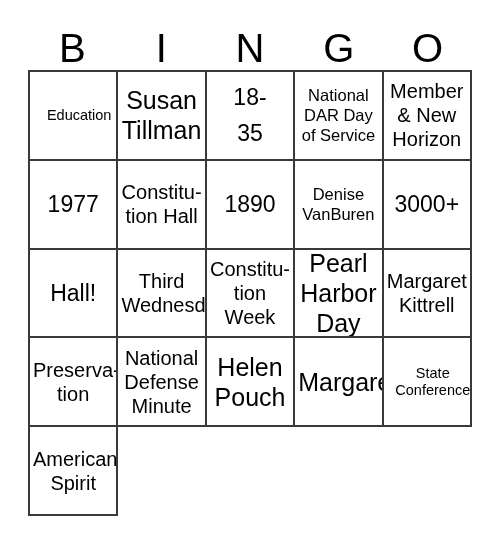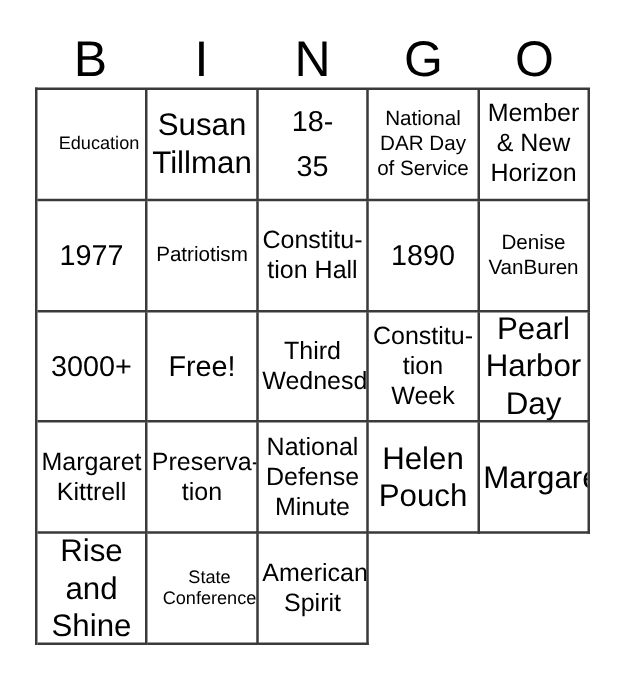--- a/index.html
+++ b/index.html
@@ -104,38 +104,35 @@
       </div>
       <div class="cell">
         <span class="cell-text fs-lg">Member
 &amp; New
 Horizon</span>
       </div>
       <div class="cell">
         <span class="cell-text fs-xxl">1977</span>
       </div>
       <div class="cell">
-        <span class="cell-text fs-md">Patriotism</span>
-      </div>
-      <div class="cell">
         <span class="cell-text fs-lg">Constitu-
 tion Hall</span>
       </div>
       <div class="cell">
         <span class="cell-text fs-xxl">1890</span>
       </div>
       <div class="cell">
         <span class="cell-text fs-md">Denise
 VanBuren</span>
       </div>
       <div class="cell">
         <span class="cell-text fs-xxl">3000+</span>
       </div>
       <div class="cell">
-        <span class="cell-text fs-xxl">Free!</span>
+        <span class="cell-text fs-xxl">Hall!</span>
       </div>
       <div class="cell">
         <span class="cell-text fs-lg">Third
 Wednesday</span>
       </div>
       <div class="cell">
         <span class="cell-text fs-lg">Constitu-
 tion
 Week</span>
       </div>
@@ -158,25 +155,20 @@
 Minute</span>
       </div>
       <div class="cell">
         <span class="cell-text fs-xl">Helen
 Pouch</span>
       </div>
       <div class="cell">
         <span class="cell-text fs-xl">Margaret</span>
       </div>
       <div class="cell">
-        <span class="cell-text fs-xl">Rise
-and
-Shine</span>
-      </div>
-      <div class="cell">
         <span class="cell-text fs-sm">State
 Conference</span>
       </div>
       <div class="cell">
         <span class="cell-text fs-lg">American
 Spirit</span>
       </div>
     </div>
 
 </div>

